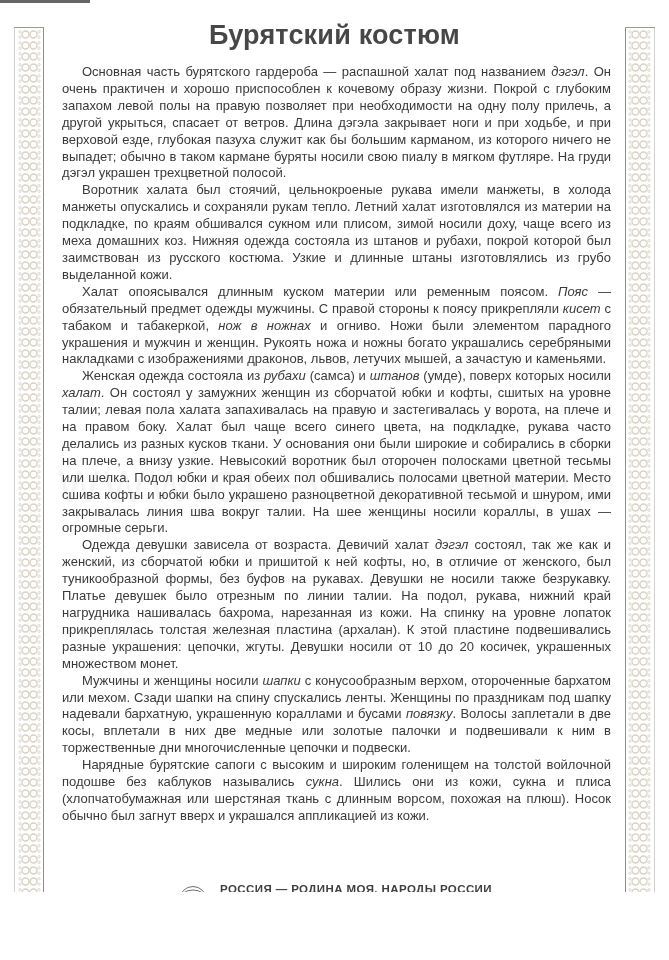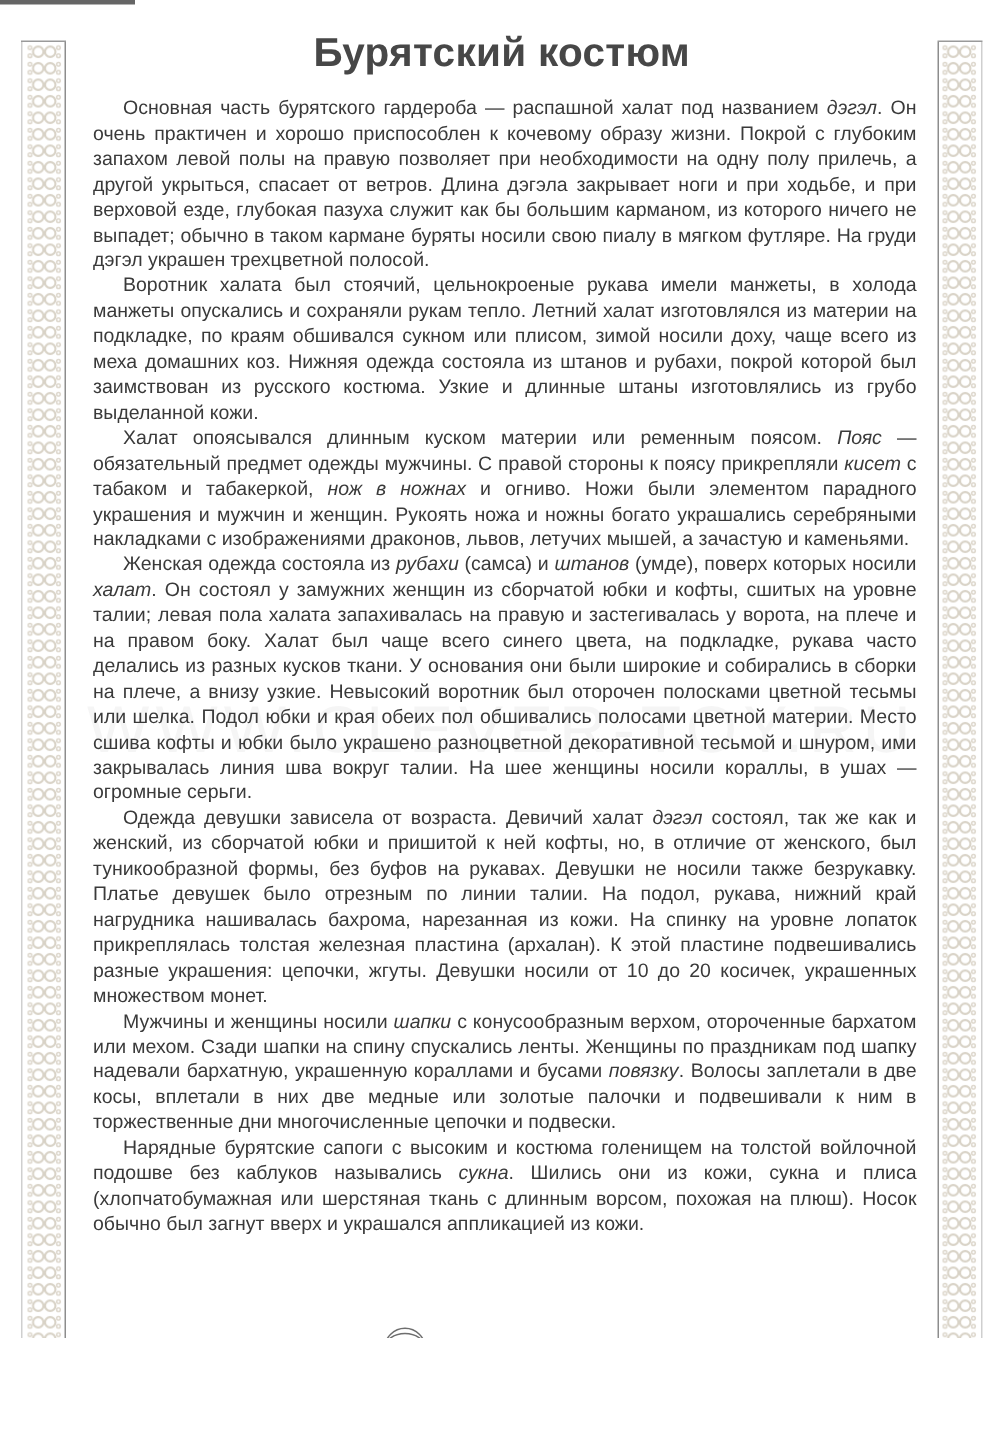--- a/index.html
+++ b/index.html
@@ -156,35 +156,36 @@
 
   <div class="watermark">WWW.CLEVER-TOY.RU</div>
 
   <div class="article">
       <p class="para"><span>Основная часть бурятского гардероба — распашной халат под названием </span><i>дэгэл</i><span>. Он очень практичен и хорошо приспособлен к кочевому образу жизни. Покрой с глубоким запахом левой полы на правую позволяет при необходимости на одну полу прилечь, а другой укрыться, спасает от ветров. Длина дэгэла закрывает ноги и при ходьбе, и при верховой езде, глубокая пазуха служит как бы большим карманом, из которого ничего не выпадет; обычно в таком кармане буряты носили свою пиалу в мягком футляре. На груди дэгэл украшен трехцветной полосой.</span></p>
       <p class="para"><span>Воротник халата был стоячий, цельнокроеные рукава имели манжеты, в холода манжеты опускались и сохраняли рукам тепло. Летний халат изготовлялся из материи на подкладке, по краям обшивался сукном или плисом, зимой носили доху, чаще всего из меха домашних коз. Нижняя одежда состояла из штанов и рубахи, покрой которой был заимствован из русского костюма. Узкие и длинные штаны изготовлялись из грубо выделанной кожи.</span></p>
       <p class="para"><span>Халат опоясывался длинным куском материи или ременным поясом. </span><i>Пояс</i><span> — обязательный предмет одежды мужчины. С правой стороны к поясу прикрепляли </span><i>кисет</i><span> с табаком и табакеркой, </span><i>нож в ножнах</i><span> и огниво. Ножи были элементом парадного украшения и мужчин и женщин. Рукоять ножа и ножны богато украшались серебряными накладками с изображениями драконов, львов, летучих мышей, а зачастую и каменьями.</span></p>
       <p class="para"><span>Женская одежда состояла из </span><i>рубахи</i><span> (самса) и </span><i>штанов</i><span> (умде), поверх которых носили </span><i>халат</i><span>. Он состоял у замужних женщин из сборчатой юбки и кофты, сшитых на уровне талии; левая пола халата запахивалась на правую и застегивалась у ворота, на плече и на правом боку. Халат был чаще всего синего цвета, на подкладке, рукава часто делались из разных кусков ткани. У основания они были широкие и собирались в сборки на плече, а внизу узкие. Невысокий воротник был оторочен полосками цветной тесьмы или шелка. Подол юбки и края обеих пол обшивались полосами цветной материи. Место сшива кофты и юбки было украшено разноцветной декоративной тесьмой и шнуром, ими закрывалась линия шва вокруг талии. На шее женщины носили кораллы, в ушах — огромные серьги.</span></p>
       <p class="para"><span>Одежда девушки зависела от возраста. Девичий халат </span><i>дэгэл</i><span> состоял, так же как и женский, из сборчатой юбки и пришитой к ней кофты, но, в отличие от женского, был туникообразной формы, без буфов на рукавах. Девушки не носили также безрукавку. Платье девушек было отрезным по линии талии. На подол, рукава, нижний край нагрудника нашивалась бахрома, нарезанная из кожи. На спинку на уровне лопаток прикреплялась толстая железная пластина (архалан). К этой пластине подвешивались разные украшения: цепочки, жгуты. Девушки носили от 10 до 20 косичек, украшенных множеством монет.</span></p>
       <p class="para"><span>Мужчины и женщины носили </span><i>шапки</i><span> с конусообразным верхом, отороченные бархатом или мехом. Сзади шапки на спину спускались ленты. Женщины по праздникам под шапку надевали бархатную, украшенную кораллами и бусами </span><i>повязку</i><span>. Волосы заплетали в две косы, вплетали в них две медные или золотые палочки и подвешивали к ним в торжественные дни многочисленные цепочки и подвески.</span></p>
-      <p class="para"><span>Нарядные бурятские сапоги с высоким и костюма голенищем на толстой войлочной подошве без каблуков назывались </span><i>сукна</i><span>. Шились они из кожи, сукна и плиса (хлопчатобумажная или шерстяная ткань с длинным ворсом, похожая на плюш). Носок обычно был загнут вверх и украшался аппликацией из кожи.</span></p>
+      <p class="para"><span>Нарядные бурятские сапоги с высоким и широким голенищем на толстой войлочной подошве без каблуков назывались </span><i>сукна</i><span>. Шились они из кожи, сукна и плиса (хлопчатобумажная или шерстяная ткань с длинным ворсом, похожая на плюш). Носок обычно был загнут вверх и украшался аппликацией из кожи.</span></p>
     </div>
 
   <div class="footer">
     <svg width="32" height="32" viewBox="0 0 32 32" xmlns="http://www.w3.org/2000/svg">
       <g fill="none" stroke="#6e6e6e" stroke-width="1">
         <circle cx="16" cy="16" r="13.5"></circle>
         <ellipse cx="16" cy="16" rx="13.5" ry="10"></ellipse>
         <ellipse cx="16" cy="16" rx="13.5" ry="6.5"></ellipse>
         <ellipse cx="16" cy="16" rx="13.5" ry="3"></ellipse>
       </g>
       <ellipse cx="16" cy="15" rx="9.5" ry="4.8" fill="#ffffff" stroke="#6e6e6e" stroke-width="1"></ellipse>
       <text x="16" y="17" text-anchor="middle" font-size="5.4" font-weight="bold" fill="#4d4d4d">сфера</text>
     </svg>
     <div class="footer-text">
+      <div class="footer-series">РОССИЯ — РОДИНА МОЯ. НАРОДЫ РОССИИ</div>
       <div class="footer-copy">© Цветкова Т.В.</div>
     </div>
   </div>
 
   <div class="page-number-gap"></div>
   <div class="page-number">7</div>
 
 </div>
 
 </body></html>

